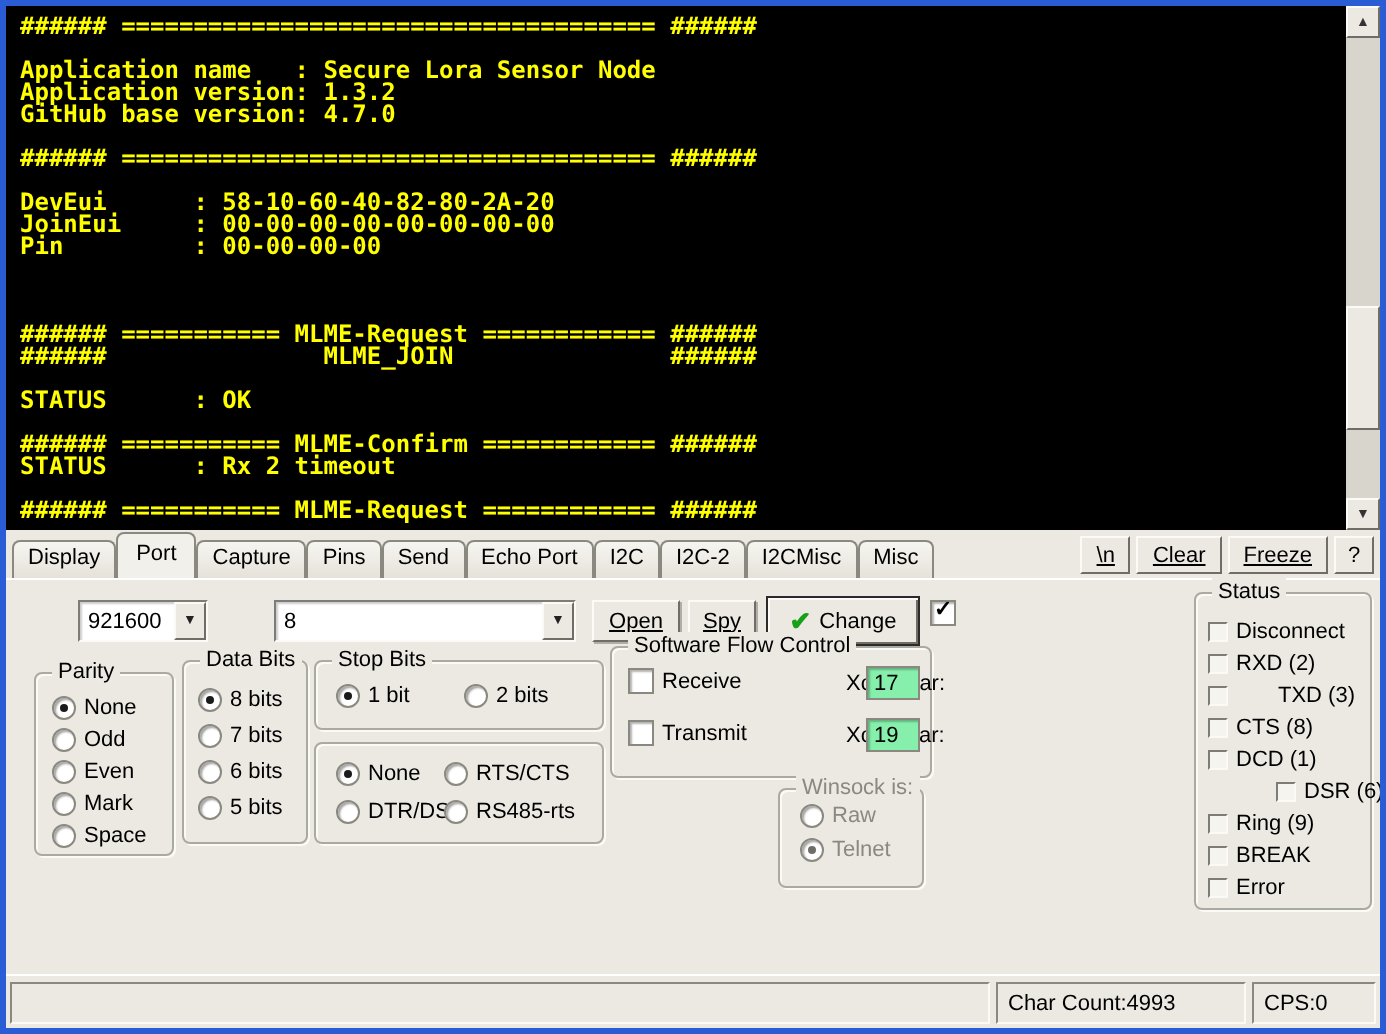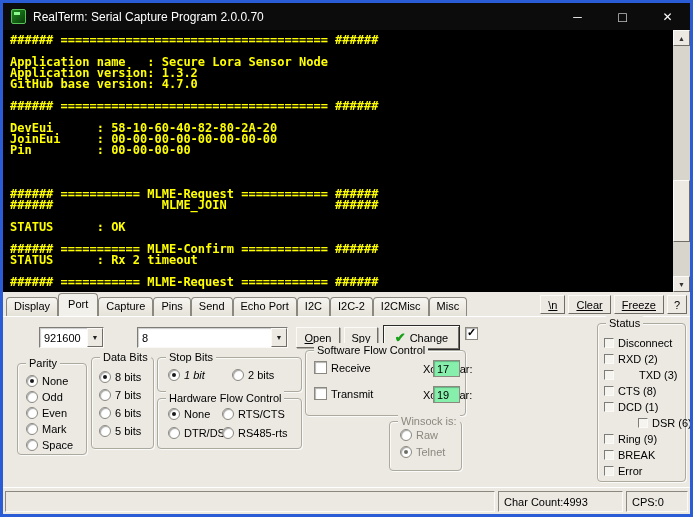--- a/index.html
+++ b/index.html
@@ -168,35 +168,20 @@
     font-size:11px;display:flex;align-items:center;padding:0 5px;
     white-space:nowrap;overflow:hidden;
   }
   .sb-fill{flex:1;}
 </style>
 </head>
 <body>
 
 <div class="window">
 
-  <div class="titlebar">
-    <span class="app-icon"></span>
-    <span class="title-text">RealTerm: Serial Capture Program 2.0.0.70</span>
-    <div class="win-controls">
-      <div class="win-btn">
-          <span>─</span>
-        </div>
-      <div class="win-btn max">
-          <span>□</span>
-        </div>
-      <div class="win-btn">
-          <span>✕</span>
-        </div>
-    </div>
-  </div>
 
   <div class="terminal">
     <pre class="term-text">###### ===================================== ######
 
 Application name   : Secure Lora Sensor Node
 Application version: 1.3.2
 GitHub base version: 4.7.0
 
 ###### ===================================== ######
 
@@ -316,32 +301,31 @@
           <span>6 bits</span>
         </div>
       <div class="opt" style="left:7px;top:67px;">
           <span class="radio"></span>
           <span>5 bits</span>
         </div>
     </div>
 
     <div class="group" style="left:154px;top:40px;width:145px;height:35px;">
       <span class="group-title">Stop Bits</span>
-      <div class="opt" style="left:10px;top:11px;font-style:italic;">
+      <div class="opt" style="left:10px;top:11px;">
           <span class="radio checked"></span>
           <span>1 bit</span>
         </div>
       <div class="opt" style="left:74px;top:11px;">
           <span class="radio"></span>
           <span>2 bits</span>
         </div>
     </div>
 
     <div class="group" style="left:154px;top:81px;width:145px;height:51px;">
-      <span class="group-title">Hardware Flow Control</span>
       <div class="opt" style="left:10px;top:9px;">
           <span class="radio checked"></span>
           <span>None</span>
         </div>
       <div class="opt" style="left:64px;top:9px;">
           <span class="radio"></span>
           <span>RTS/CTS</span>
         </div>
       <div class="opt" style="left:10px;top:28px;">
           <span class="radio"></span>

